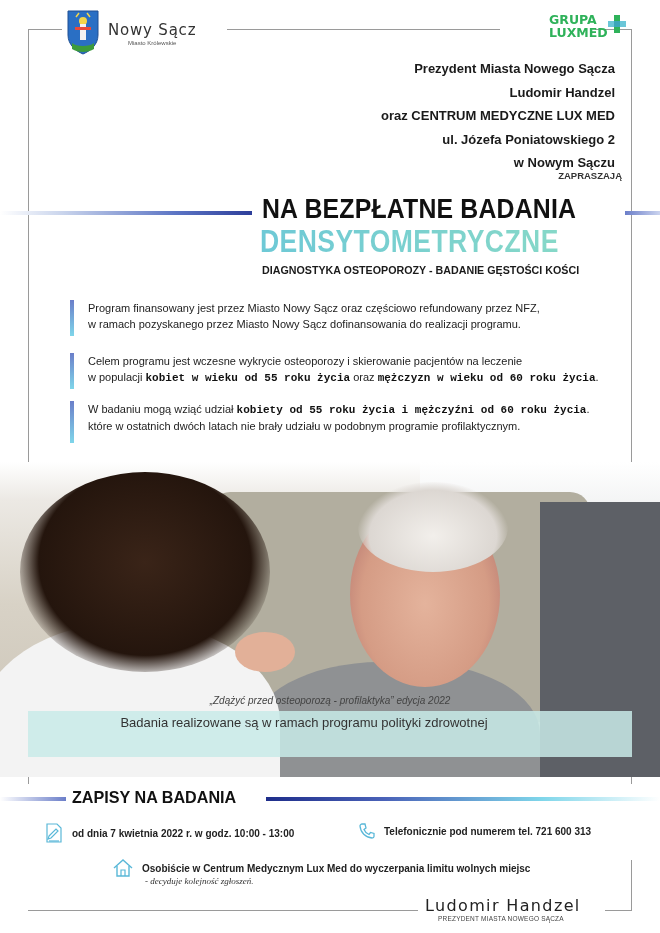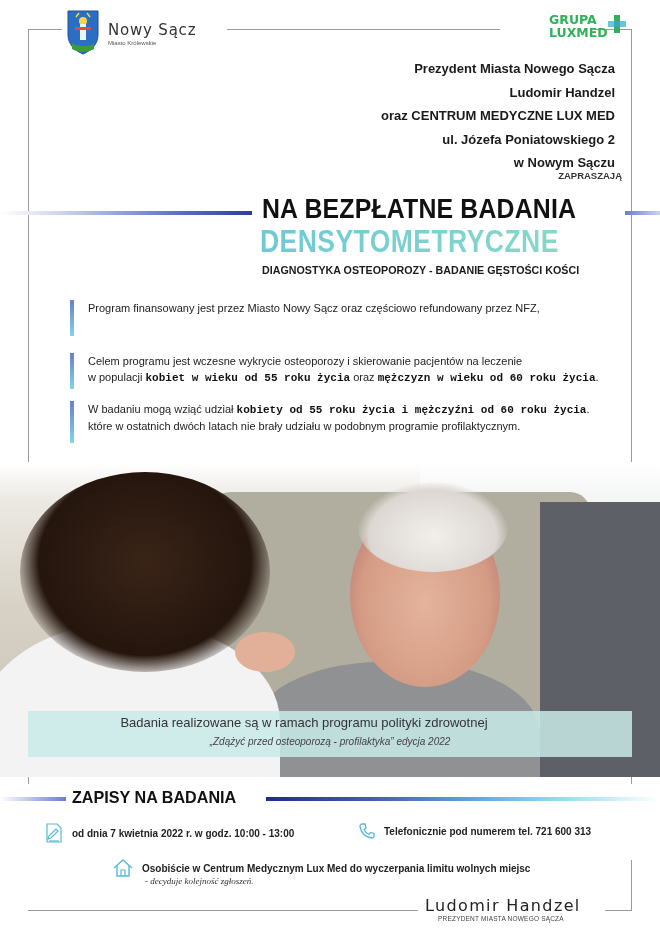--- a/index.html
+++ b/index.html
@@ -12,21 +12,21 @@
   .frame-bottom-left { position: absolute; left: 28px; top: 910px; width: 390px; height: 1px; background: #9a9a9a; }
   .frame-bottom-right-v { position: absolute; left: 631px; top: 860px; width: 1px; height: 51px; background: #9a9a9a; }
   .frame-bottom-right-h { position: absolute; left: 605px; top: 910px; width: 27px; height: 1px; background: #9a9a9a; }
   .frame-white-gap { position: absolute; left: 62px; top: 20px; width: 165px; height: 20px; background: #fff; }
   .frame-white-gap2 { position: absolute; left: 500px; top: 20px; width: 95px; height: 20px; background: #fff; }
 
   
   .city-logo { position: absolute; left: 66px; top: 9px; display: flex; align-items: flex-start; gap: 8px; }
   .crest { width: 34px; height: 46px; position: relative; }
   .crest svg { width: 34px; height: 46px; }
-  .city-text { display: flex; flex-direction: column; align-items: flex-start; padding-top: 12px; }
+  .city-text { display: flex; flex-direction: column; align-items: center; padding-top: 12px; }
   .city-name { font-size: 15px; letter-spacing: 0.8px; color: #333; font-family: "DejaVu Sans", sans-serif; }
   .city-sub { font-size: 6px; color: #555; margin-top: 1px; }
 
   
   .luxmed { position: absolute; left: 509px; top: 13px; font-weight: bold; color: #2fb25a; font-size: 12.5px; line-height: 13px; font-family: "DejaVu Sans", sans-serif; margin-left: 40px; }
   .luxmed .plus { position: absolute; left: 59px; top: 2px; width: 18px; height: 18px; }
 
   
   .header-lines { position: absolute; right: 45px; top: 57px; text-align: right; font-weight: bold; font-size: 13px; line-height: 23.5px; color: #1a1a1a; }
   .invite { position: absolute; right: 38px; top: 170px; font-size: 9.5px; font-weight: bold; color: #333; }
@@ -57,21 +57,21 @@
   .photo .sofa2 { position: absolute; left: 540px; top: 40px; width: 120px; height: 280px; background: #5d6066; }
   .photo .doctor-hair { position: absolute; left: 20px; top: 10px; width: 250px; height: 200px; background: radial-gradient(ellipse at 50% 45%, #3a2418 0%, #24150d 60%, rgba(36,21,13,0) 75%); border-radius: 50%; }
   .photo .doctor-coat { position: absolute; left: -20px; top: 160px; width: 300px; height: 200px; background: #f3f3f3; border-radius: 50% 50% 0 0; }
   .photo .patient-face { position: absolute; left: 350px; top: 40px; width: 150px; height: 185px; background: radial-gradient(ellipse at 50% 55%, #e4b39c 0%, #d59c85 60%, #c5897a 75%, rgba(200,150,130,0) 80%); border-radius: 50%; }
   .photo .patient-hair { position: absolute; left: 358px; top: 20px; width: 150px; height: 90px; background: radial-gradient(ellipse at 50% 60%, #f2efeb 0%, #dcd7d2 60%, rgba(220,215,210,0) 72%); border-radius: 50%; }
   .photo .patient-body { position: absolute; left: 250px; top: 200px; width: 290px; height: 160px; background: #8f9193; border-radius: 45% 45% 0 0; }
   .photo .hand { position: absolute; left: 235px; top: 170px; width: 60px; height: 40px; background: #e2b098; border-radius: 50%; }
 
   .caption-band { position: absolute; left: 28px; top: 711px; width: 604px; height: 46px; background: rgba(200, 234, 232, 0.85); }
   .caption-1 { position: absolute; left: 0; top: 715px; width: 608px; text-align: center; font-size: 13px; color: #333; }
-  .caption-2 { position: absolute; left: 0; top: 736px; width: 660px; text-align: center; font-size: 10px; font-style: italic; color: #444; }
+  .caption-2 { position: absolute; left: 0; top: 695px; width: 660px; text-align: center; font-size: 10px; font-style: italic; color: #444; }
 
   .zapisy-bar-left { position: absolute; left: 0; top: 797px; width: 66px; height: 4px; background: linear-gradient(90deg, #ffffff, #6b7ec9); }
   .zapisy-bar-right { position: absolute; left: 266px; top: 797px; width: 394px; height: 4px; background: linear-gradient(90deg, #1e2d8a 0%, #4a62b8 30%, #7fd6ea 70%, #ffffff 100%); }
   .zapisy-title { position: absolute; left: 72px; top: 788px; font-size: 17px; font-weight: bold; color: #111; transform: scaleX(0.95); transform-origin: left; white-space: nowrap; }
 
   .info-row { position: absolute; display: flex; align-items: center; gap: 8px; font-size: 10px; color: #222; white-space: nowrap; }
   .info-row b { font-weight: bold; }
   .info-date { left: 44px; top: 822px; }
   .info-phone { left: 358px; top: 822px; }
   .info-place { left: 112px; top: 858px; }
@@ -132,20 +132,21 @@
 
 <div class="title-bar-left"></div>
 <div class="title-bar-right"></div>
 <div class="title-1">NA BEZPŁATNE BADANIA</div>
 <div class="title-2">DENSYTOMETRYCZNE</div>
 <div class="subtitle">DIAGNOSTYKA OSTEOPOROZY - BADANIE GĘSTOŚCI KOŚCI</div>
 
 <div class="para para-1">
   <div class="accent"></div>
   <p>Program finansowany jest przez Miasto Nowy Sącz oraz  częściowo refundowany przez NFZ,</p>
+  <p>w ramach pozyskanego przez Miasto Nowy Sącz dofinansowania do realizacji programu.</p>
 </div>
 
 <div class="para para-2">
   <div class="accent"></div>
   <p>Celem programu jest wczesne wykrycie osteoporozy i skierowanie pacjentów na leczenie</p>
   <p><span>w populacji </span><b>kobiet w wieku od 55 roku życia</b><span> oraz </span><b>mężczyzn w wieku od 60 roku życia</b><span>.</span></p>
 </div>
 
 <div class="para para-3">
   <div class="accent"></div>

